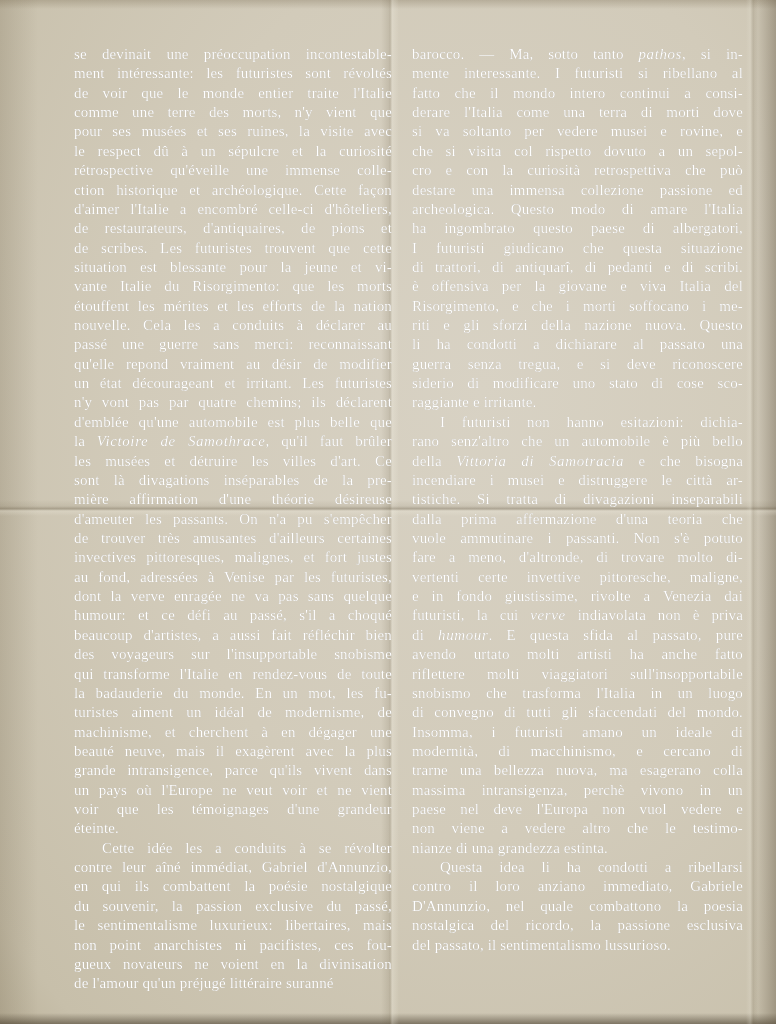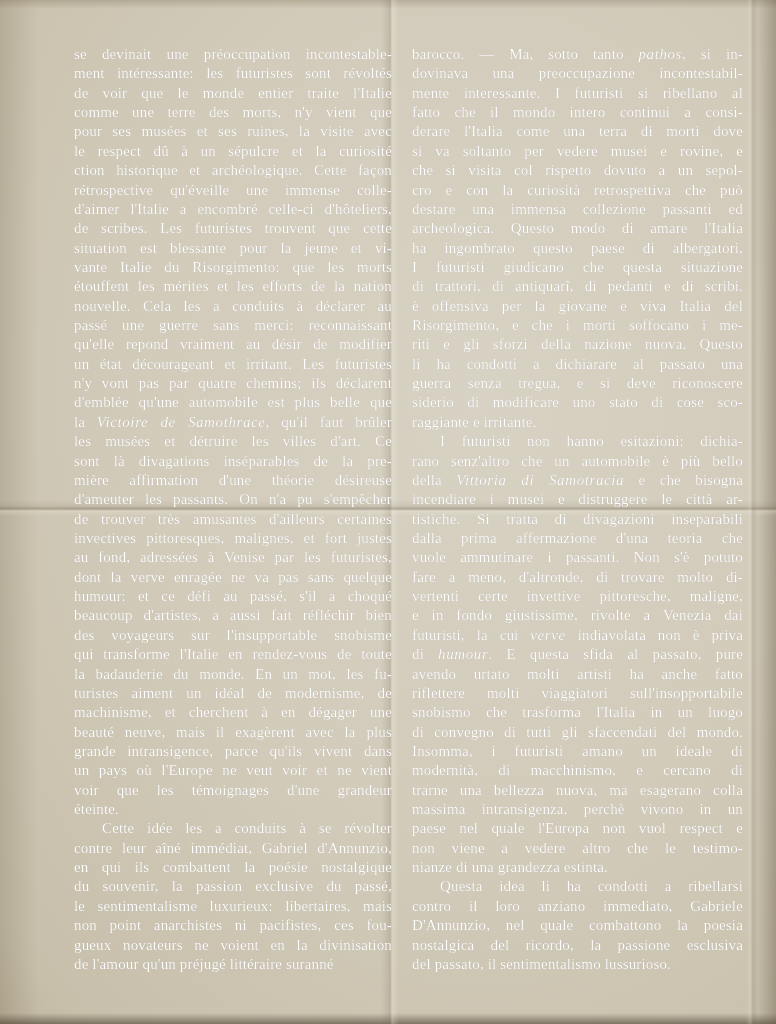--- a/index.html
+++ b/index.html
@@ -93,23 +93,24 @@
   <div class="crease-right"></div>
 
   <div class="column column-left">
       <div class="paragraph">
         <div class="text-line">se devinait une préoccupation incontestable-</div>
         <div class="text-line">ment intéressante: les futuristes sont révoltés</div>
         <div class="text-line">de voir que le monde entier traite l'Italie</div>
         <div class="text-line">comme une terre des morts, n'y vient que</div>
         <div class="text-line">pour ses musées et ses ruines, la visite avec</div>
         <div class="text-line">le respect dû à un sépulcre et la curiosité</div>
+        <div class="text-line">rétrospective qu'éveille une immense colle-</div>
         <div class="text-line">ction historique et archéologique. Cette façon</div>
-        <div class="text-line">rétrospective qu'éveille une immense colle-</div>
         <div class="text-line">d'aimer l'Italie a encombré celle-ci d'hôteliers,</div>
+        <div class="text-line">de restaurateurs, d'antiquaires, de pions et</div>
         <div class="text-line">de scribes. Les futuristes trouvent que cette</div>
         <div class="text-line">situation est blessante pour la jeune et vi-</div>
         <div class="text-line">vante Italie du Risorgimento: que les morts</div>
         <div class="text-line">étouffent les mérites et les efforts de la nation</div>
         <div class="text-line">nouvelle. Cela les a conduits à déclarer au</div>
         <div class="text-line">passé une guerre sans merci: reconnaissant</div>
         <div class="text-line">qu'elle repond vraiment au désir de modifier</div>
         <div class="text-line">un état décourageant et irritant. Les futuristes</div>
         <div class="text-line">n'y vont pas par quatre chemins; ils déclarent</div>
         <div class="text-line">d'emblée qu'une automobile est plus belle que</div>
@@ -143,28 +144,27 @@
         <div class="text-line">le sentimentalisme luxurieux: libertaires, mais</div>
         <div class="text-line">non point anarchistes ni pacifistes, ces fou-</div>
         <div class="text-line">gueux novateurs ne voient en la divinisation</div>
         <div class="text-line para-end">de l'amour qu'un préjugé littéraire suranné</div>
       </div>
     </div>
 
   <div class="column column-right">
       <div class="paragraph">
         <div class="text-line">barocco. — Ma, sotto tanto <i>pathos</i>, si in-</div>
-        <div class="text-line">dovinava una preoccupazione incontestabil-</div>
         <div class="text-line">mente interessante. I futuristi si ribellano al</div>
         <div class="text-line">fatto che il mondo intero continui a consi-</div>
         <div class="text-line">derare l'Italia come una terra di morti dove</div>
         <div class="text-line">si va soltanto per vedere musei e rovine, e</div>
         <div class="text-line">che si visita col rispetto dovuto a un sepol-</div>
         <div class="text-line">cro e con la curiosità retrospettiva che può</div>
-        <div class="text-line">destare una immensa collezione passanti ed</div>
+        <div class="text-line">destare una immensa collezione passione ed</div>
         <div class="text-line">archeologica. Questo modo di amare l'Italia</div>
         <div class="text-line">ha ingombrato questo paese di albergatori,</div>
         <div class="text-line">I futuristi giudicano che questa situazione</div>
         <div class="text-line">di trattori, di antiquarî, di pedanti e di scribi.</div>
         <div class="text-line">è offensiva per la giovane e viva Italia del</div>
         <div class="text-line">Risorgimento, e che i morti soffocano i me-</div>
         <div class="text-line">riti e gli sforzi della nazione nuova. Questo</div>
         <div class="text-line">li ha condotti a dichiarare al passato una</div>
         <div class="text-line">guerra senza tregua, e si deve riconoscere</div>
         <div class="text-line">siderio di modificare uno stato di cose sco-</div>
@@ -184,21 +184,21 @@
         <div class="text-line">futuristi, la cui <i>verve</i> indiavolata non è priva</div>
         <div class="text-line">di <i>humour</i>. E questa sfida al passato, pure</div>
         <div class="text-line">avendo urtato molti artisti ha anche fatto</div>
         <div class="text-line">riflettere molti viaggiatori sull'insopportabile</div>
         <div class="text-line">snobismo che trasforma l'Italia in un luogo</div>
         <div class="text-line">di convegno di tutti gli sfaccendati del mondo.</div>
         <div class="text-line">Insomma, i futuristi amano un ideale di</div>
         <div class="text-line">modernità, di macchinismo, e cercano di</div>
         <div class="text-line">trarne una bellezza nuova, ma esagerano colla</div>
         <div class="text-line">massima intransigenza, perchè vivono in un</div>
-        <div class="text-line">paese nel quale l'Europa non vuol respect e</div>
+        <div class="text-line">paese nel deve l'Europa non vuol vedere e</div>
         <div class="text-line">non viene a vedere altro che le testimo-</div>
         <div class="text-line para-end">nianze di una grandezza estinta.</div>
       </div>
       <div class="paragraph">
         <div class="text-line indent">Questa idea li ha condotti a ribellarsi</div>
         <div class="text-line">contro il loro anziano immediato, Gabriele</div>
         <div class="text-line">D'Annunzio, nel quale combattono la poesia</div>
         <div class="text-line">nostalgica del ricordo, la passione esclusiva</div>
         <div class="text-line para-end">del passato, il sentimentalismo lussurioso.</div>
       </div>

